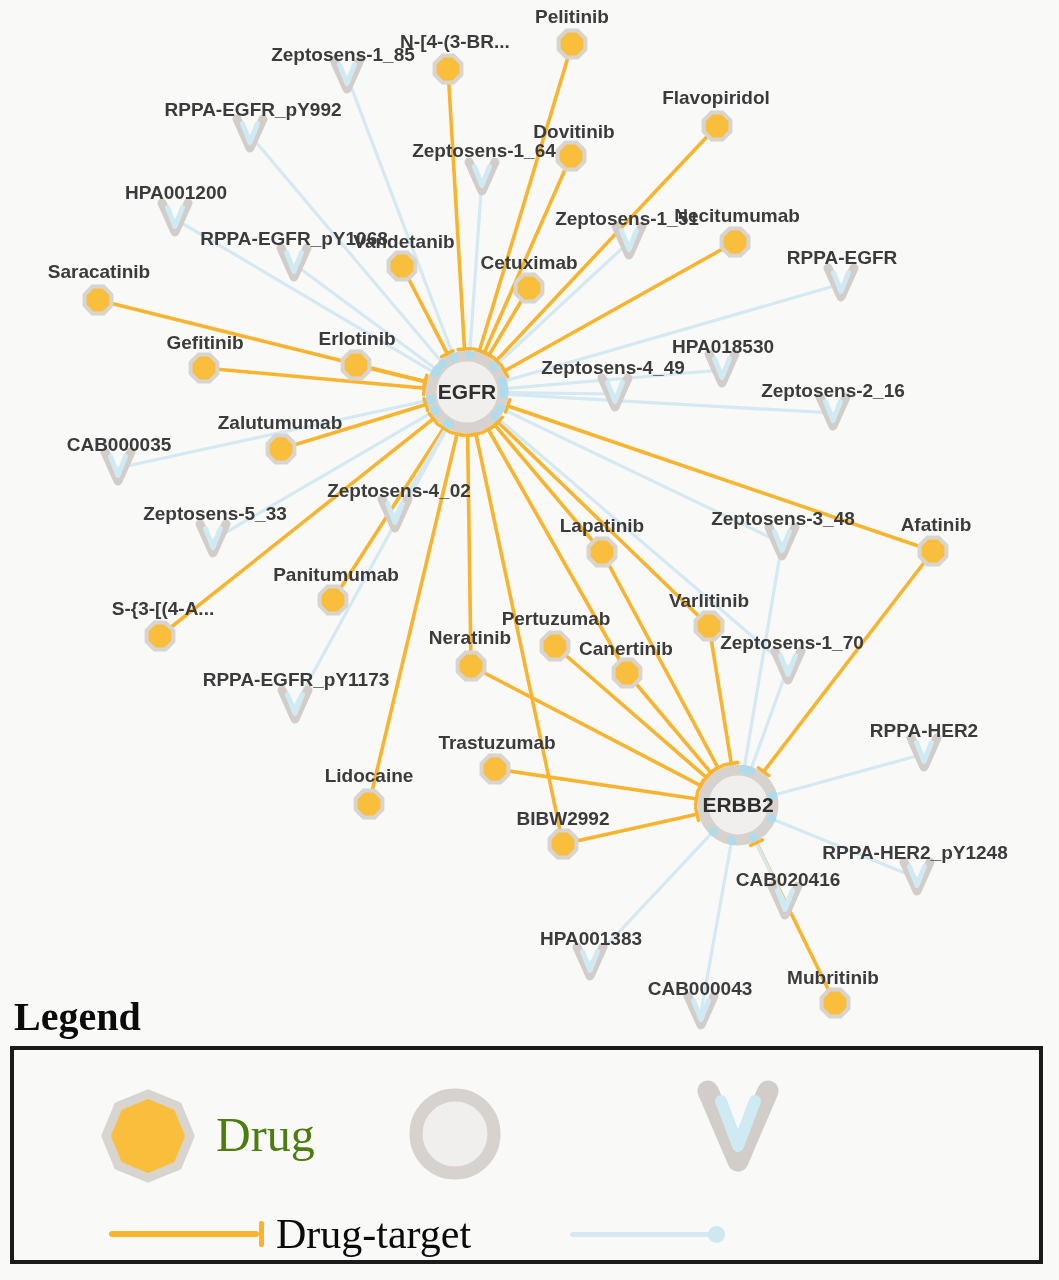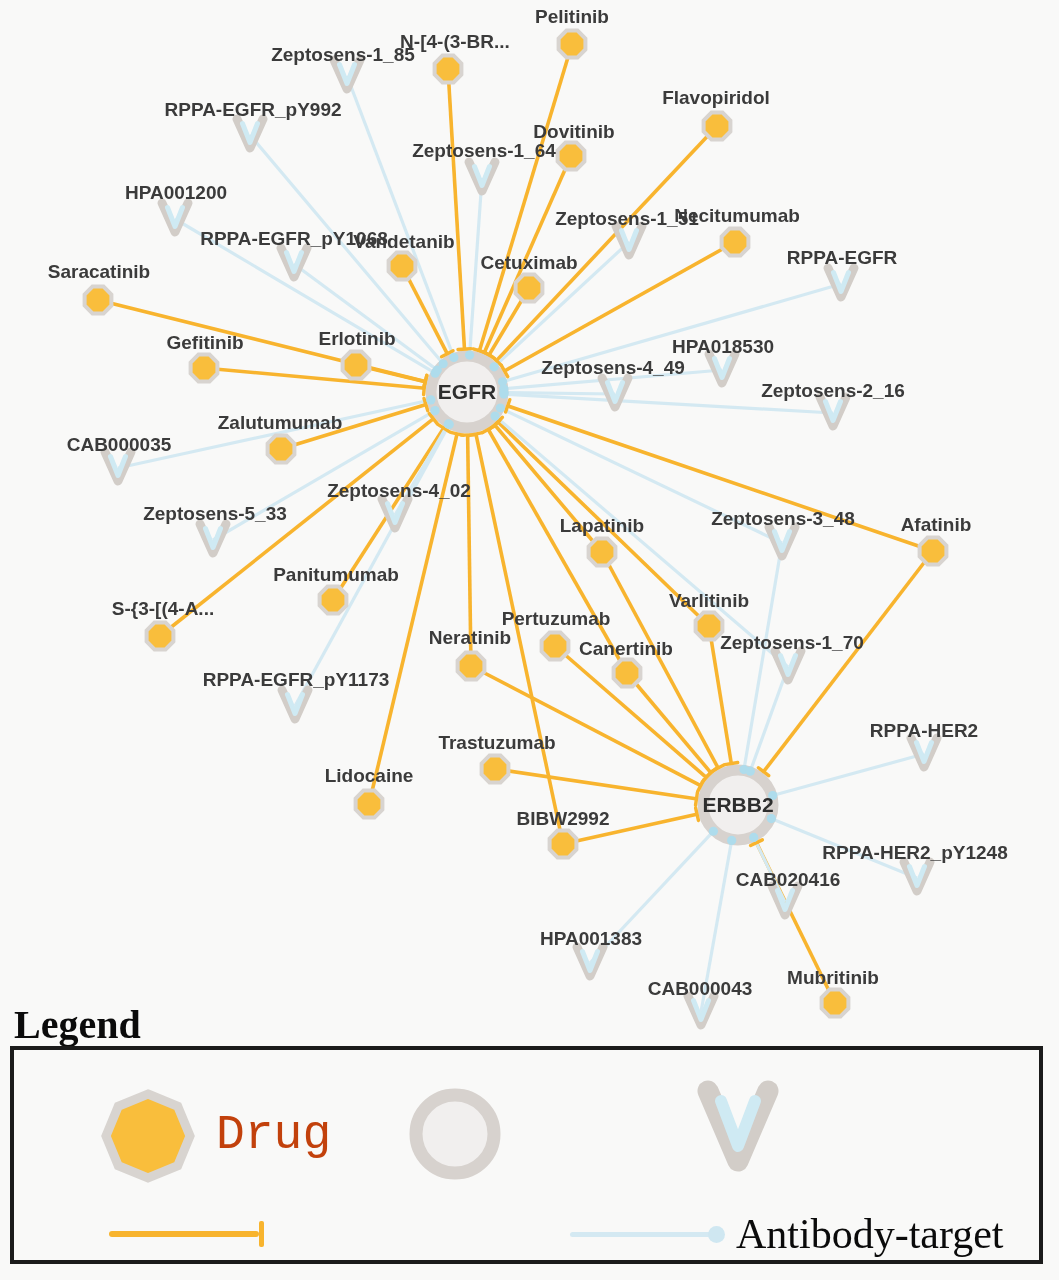--- a/index.html
+++ b/index.html
@@ -2,25 +2,25 @@
 <html><head>
 <meta charset="utf-8">
 <style>
   html,body{margin:0;padding:0;background:#ffffff;}
   .stage{position:relative;width:1059px;height:1280px;background:#f9f9f8;overflow:hidden;
          font-family:"Liberation Sans",sans-serif;}
   #graph{position:absolute;left:0;top:0;}
   .lbl{font-family:"Liberation Sans",sans-serif;font-weight:700;font-size:19px;fill:#3b3b3b;}
   .glbl{font-family:"Liberation Sans",sans-serif;font-weight:700;font-size:21px;fill:#2e2e2e;}
   .legend-title{position:absolute;left:14px;top:993px;font-family:"Liberation Serif",serif;
-                font-weight:700;font-size:40px;color:#0b0b0b;margin-top:8px;}
+                font-weight:700;font-size:40px;color:#0b0b0b;}
   .legend-box{position:absolute;left:10px;top:1046px;width:1033px;height:218px;
               border:4px solid #1b1b1b;background:#f9f9f8;box-sizing:border-box;}
-  .leg-item-label{position:absolute;font-family:Liberation Mono, monospace;font-size:48px;
-                  color:#c2410c;line-height:60px;}
+  .leg-item-label{position:absolute;font-family:Liberation Serif, serif;font-size:48px;
+                  color:#4d7c0f;line-height:60px;}
   .leg-edge-label{position:absolute;font-family:"Liberation Serif",serif;font-size:42px;
                   color:#0b0b0b;line-height:52px;}
   .leg-svg{position:absolute;}
   .leg-line-drug{position:absolute;left:95px;top:181px;width:150px;height:6px;background:#f8b42e;border-radius:3px;}
   .leg-tee{position:absolute;left:245px;top:171px;width:5px;height:26px;background:#f8b42e;border-radius:2px;}
   .leg-line-ab{position:absolute;left:556px;top:182px;width:146px;height:5px;background:#d4e9f2;border-radius:3px;}
   .leg-dot{position:absolute;left:694px;top:176px;width:17px;height:17px;border-radius:50%;background:#cfe7f1;}
 </style>
 </head>
 <body>
@@ -363,18 +363,18 @@
 
     <svg class="leg-svg" style="left:668px;top:27px;" width="112" height="112">
       <g transform="translate(56,52)">
         <polyline points="-30,-38 0,32 30,-38" fill="none" stroke="#d2cdc8" stroke-width="21" stroke-linecap="round" stroke-linejoin="round"></polyline>
         <polyline points="-17,-28 0,17 17,-28" fill="none" stroke="#cfeaf3" stroke-width="12" stroke-linecap="round" stroke-linejoin="round"></polyline>
       </g>
     </svg>
 
     <div class="leg-line-drug"></div>
     <div class="leg-tee"></div>
+    <div class="leg-edge-label" style="left:262px;top:158px;">Drug-target</div>
 
     <div class="leg-line-ab"></div>
     <div class="leg-dot"></div>
-    <div class="leg-edge-label" style="left:722px;top:158px;">Antibody-target</div>
   </div>
 </div>
 
 </body></html>

